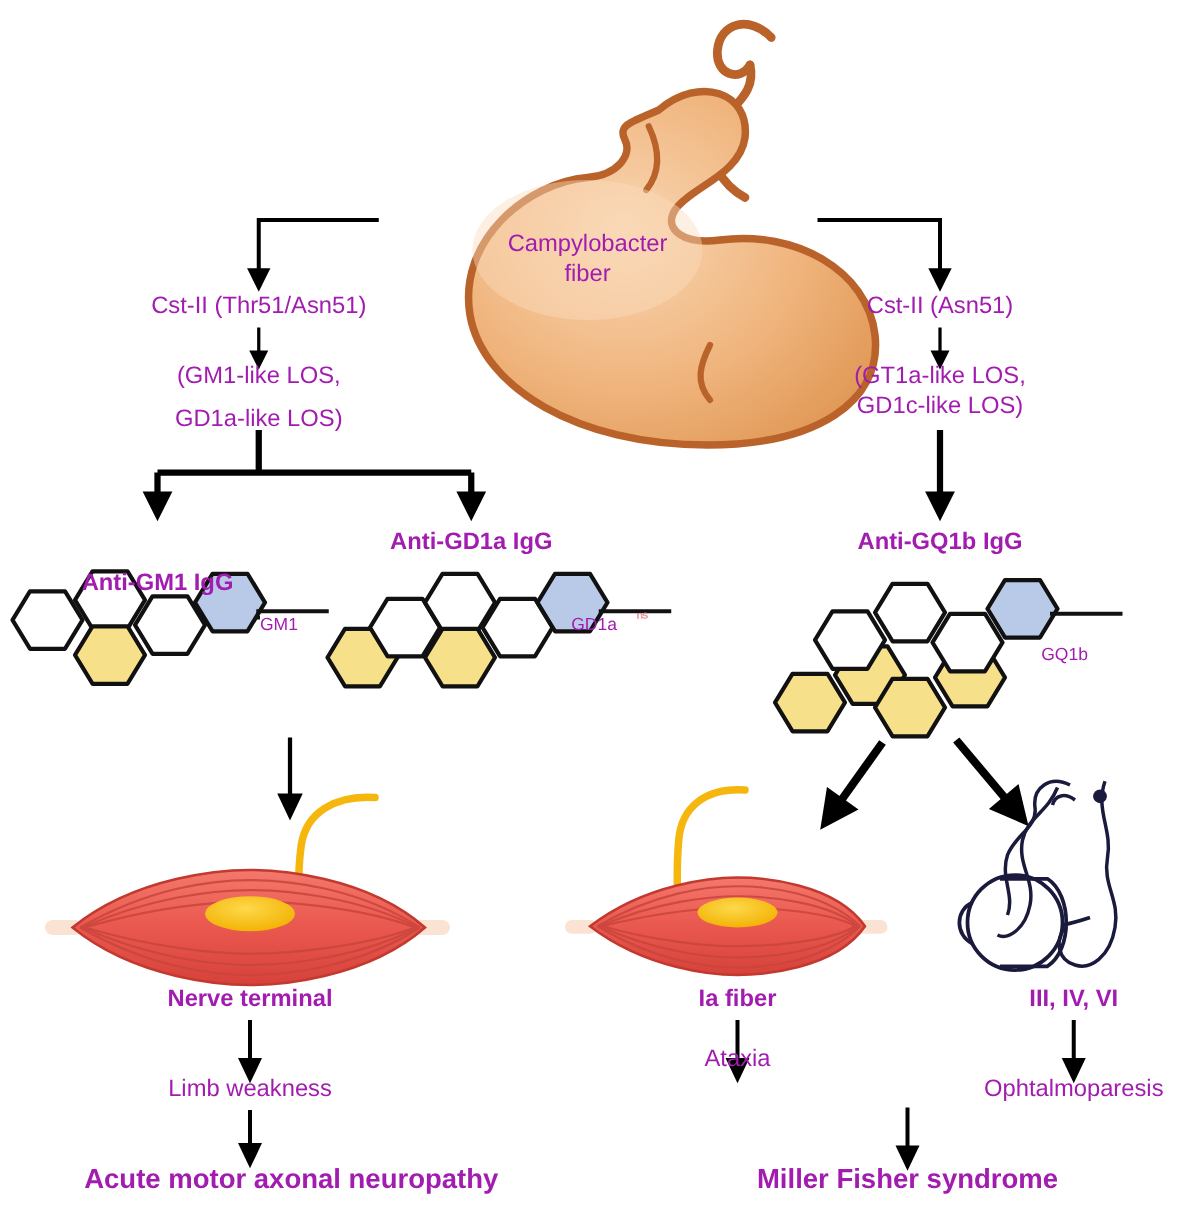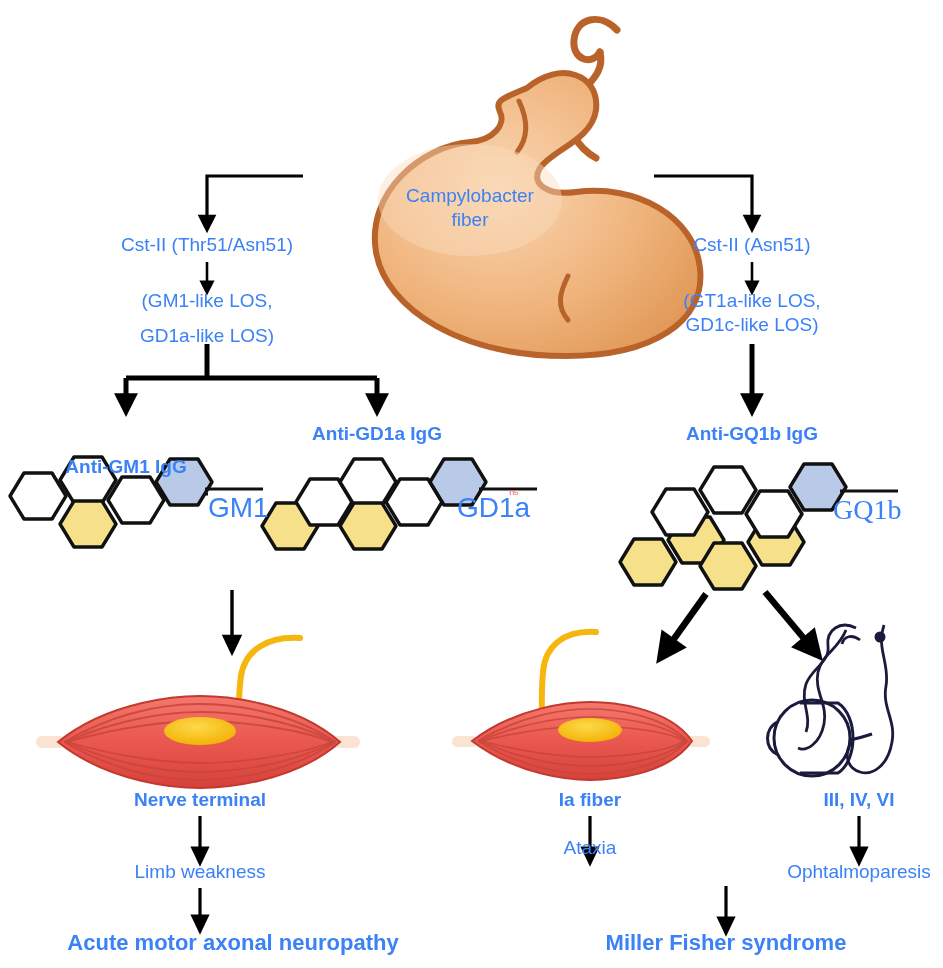--- a/index.html
+++ b/index.html
@@ -20,30 +20,30 @@
   }
   #stage svg.layer {
     position: absolute;
     left: 0;
     top: 0;
     width: 943px;
     height: 968px;
   }
   .lbl {
     position: absolute;
-    color: #3b82f6;
+    color: #a21caf;
     line-height: 1.18;
     white-space: pre;
     text-align: center;
     transform: translateX(-50%);
   }
   .lbl.reg  { font-weight: 400; }
   .lbl.bold { font-weight: 700; }
   .t19 { font-size: 19px; }
-  .t20 { font-size: 28px; }
+  .t20 { font-size: 14px; }
   .t22 { font-size: 22px; }
   .lbl.left { transform: none; text-align: left; }
   .smudge {
     position: absolute;
     font-size: 9px;
     font-weight: 700;
     color: #e08a90;
     letter-spacing: -1px;
     transform: rotate(-4deg);
     opacity: .85;
@@ -268,21 +268,21 @@
   <div class="lbl reg t19" style="left:752px; top:290px;">(GT1a-like LOS,</div>
   <div class="lbl reg t19" style="left:752px; top:314px;">GD1c-like LOS)</div>
 
   <div class="lbl bold t19" style="left:126px; top:423px;margin-top:33px;">Anti-GM1 IgG</div>
   <div class="lbl bold t19" style="left:377px; top:423px;">Anti-GD1a IgG</div>
   <div class="lbl bold t19" style="left:752px; top:423px;">Anti-GQ1b IgG</div>
 
   <div class="lbl reg t20 left" style="left:208px; top:491px;">GM1</div>
   <div class="lbl reg t20 left" style="left:457px; top:491px;text-align:center;">GD1a</div>
   <div class="smudge" style="left:509px; top:487px;">ns</div>
-  <div class="lbl reg t20 left" style="left:833px; top:493px;font-family:Liberation Serif, serif;">GQ1b</div>
+  <div class="lbl reg t20 left" style="left:833px; top:515px;">GQ1b</div>
 
   <div class="lbl bold t19" style="left:200px; top:789px;">Nerve terminal</div>
   <div class="lbl bold t19" style="left:590px; top:789px;">Ia fiber</div>
   <div class="lbl bold t19" style="left:859px; top:789px;">III, IV, VI</div>
 
   <div class="lbl reg t19" style="left:200px; top:861px;">Limb weakness</div>
   <div class="lbl reg t19" style="left:590px; top:837px;">Ataxia</div>
   <div class="lbl reg t19" style="left:859px; top:861px;">Ophtalmoparesis</div>
 
   <div class="lbl bold t22" style="left:726px; top:930px;">Miller Fisher syndrome</div>

